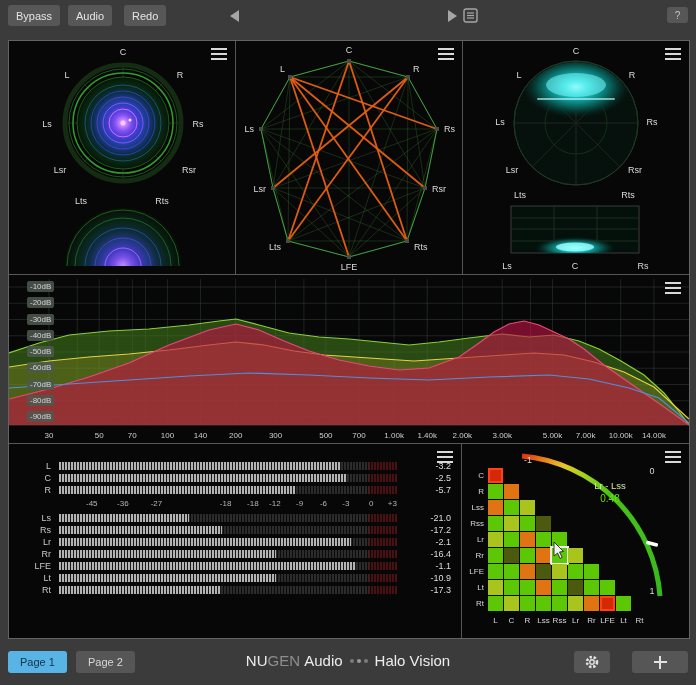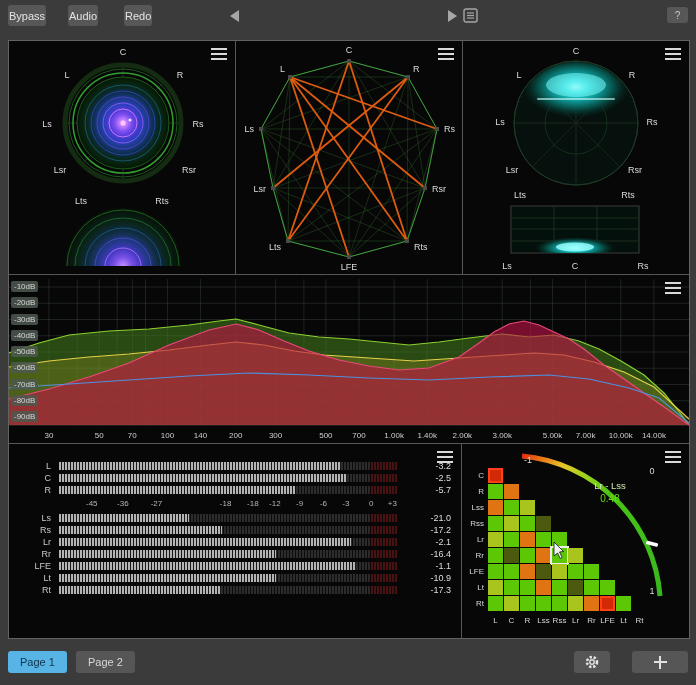--- a/index.html
+++ b/index.html
@@ -1,40 +1,40 @@
 <!DOCTYPE html>
 <html><head>
 <meta charset="utf-8">
 <style>
   html,body{margin:0;padding:0;}
   body{width:696px;height:685px;background:#3b3b3b;font-family:"Liberation Sans",sans-serif;position:relative;overflow:hidden;-webkit-font-smoothing:antialiased;}
   
   .topbar{position:absolute;top:0;left:0;right:0;height:32px;}
-  .tbtn{position:absolute;top:5px;height:21px;background:#575757;color:#e4e4e4;border:none;border-radius:3px;font-size:11px;padding:0 1px;font-family:inherit;cursor:pointer;}
+  .tbtn{position:absolute;top:5px;height:21px;background:#575757;color:#e4e4e4;border:none;border-radius:3px;font-size:11px;padding:0 8px;font-family:inherit;cursor:pointer;}
   .tri{width:0;height:0;border-style:solid;position:absolute;cursor:pointer;}
   .tri-left{border-width:6px 9px 6px 0;border-color:transparent #a6a6a6 transparent transparent;left:230px;top:10px;}
   .tri-right{border-width:6px 0 6px 9px;border-color:transparent transparent transparent #a6a6a6;left:448px;top:10px;}
   .list-icon{position:absolute;left:463px;top:8px;cursor:pointer;}
   .help-btn{position:absolute;right:8px;top:7px;width:21px;height:16px;background:#575757;color:#c6c6c6;border-radius:3px;font-size:10px;display:flex;align-items:center;justify-content:center;cursor:pointer;}
   
   .main{position:absolute;left:8px;top:40px;width:680px;height:597px;background:#565656;border:1px solid #636363;display:flex;flex-direction:column;gap:1px;}
   .row{display:flex;gap:1px;}
   .top-row{height:233px;}
   .spectrum-panel{height:168px;}
   .bottom-row{flex:1;}
   .panel{background:#070707;position:relative;overflow:hidden;}
   .top-row .panel{flex:1;}
   .meters-panel{width:452px;flex:none;}
   .matrix-panel{flex:1;}
   .menu-icon{position:absolute;top:7px;right:8px;width:16px;height:12px;display:flex;flex-direction:column;justify-content:space-between;cursor:pointer;z-index:9;}
   .menu-icon i{display:block;height:2px;background:#d9d9d9;}
   svg text{font-family:"Liberation Sans",sans-serif;}
   .slbl{fill:#dcdcdc;font-size:9px;}
   
-  .db-chip{position:absolute;left:2px;background:rgba(78,88,80,0.85);color:#d6d6d6;font-size:8px;line-height:11px;padding:0 3px;border-radius:2px;z-index:4;}
+  .db-chip{position:absolute;left:18px;background:rgba(78,88,80,0.85);color:#d6d6d6;font-size:8px;line-height:11px;padding:0 3px;border-radius:2px;z-index:4;}
   .freq-lbl{position:absolute;bottom:3px;transform:translateX(-50%);color:#cecece;font-size:8px;z-index:4;}
   
   .meters-rows{position:absolute;left:0;right:0;top:16px;}
   .meter-row{display:grid;grid-template-columns:38px 1fr 48px;column-gap:8px;align-items:center;height:12px;padding:0 8px 0 4px;}
   .ch-name{color:#c9c9c9;font-size:9px;text-align:right;}
   .ch-val{color:#dedede;font-size:9px;text-align:right;padding-right:2px;}
   .meter-bar{position:relative;height:8px;background:#2c2c2c;}
   .zone-red{position:absolute;top:0;bottom:0;left:91.8%;right:0;background:#491111;}
   .fill-bar{position:absolute;top:0;bottom:0;left:0;background:#b3b3b3;}
   .stripes{position:absolute;inset:0;background:repeating-linear-gradient(90deg,rgba(0,0,0,0) 0 2px,rgba(8,8,8,0.9) 2px 3px);}
@@ -568,20 +568,29 @@
           <text x="148" y="58" text-anchor="middle" fill="#66dd11" font-size="10px">0.48</text>
           <path d="M92 98 L92 112 L95.5 109 L98.2 114.5 L100.2 113.3 L97.5 108 L101.5 107.5 Z" fill="#f2f2f2" stroke="#111" stroke-width="0.8"></path>
         </svg>
       </div>
   </div>
 </div>
 
 <div class="footer">
   <button class="page-btn page1">Page 1</button>
   <button class="page-btn page2">Page 2</button>
+  <div class="brand">
+    <span><span class="b-nu">NU</span><span class="b-gen">GEN</span>&nbsp;<span class="b-audio">Audio</span></span>
+    <span class="dots">
+        <span class="dot"></span>
+        <span class="dot mid"></span>
+        <span class="dot"></span>
+      </span>
+    <span class="b-product">Halo Vision</span>
+  </div>
   <button class="sq-btn gear-btn">
     <svg width="16" height="16" viewBox="0 0 16 16">
       <circle cx="8" cy="8" r="5" fill="none" stroke="#e2e2e2" stroke-width="2.6" stroke-dasharray="2.4 1.7"></circle>
       <circle cx="8" cy="8" r="2.2" fill="none" stroke="#e2e2e2" stroke-width="1.4"></circle>
     </svg>
   </button>
   <button class="sq-btn plus-btn">
     <span class="plus-glyph"></span>
   </button>
 </div>

